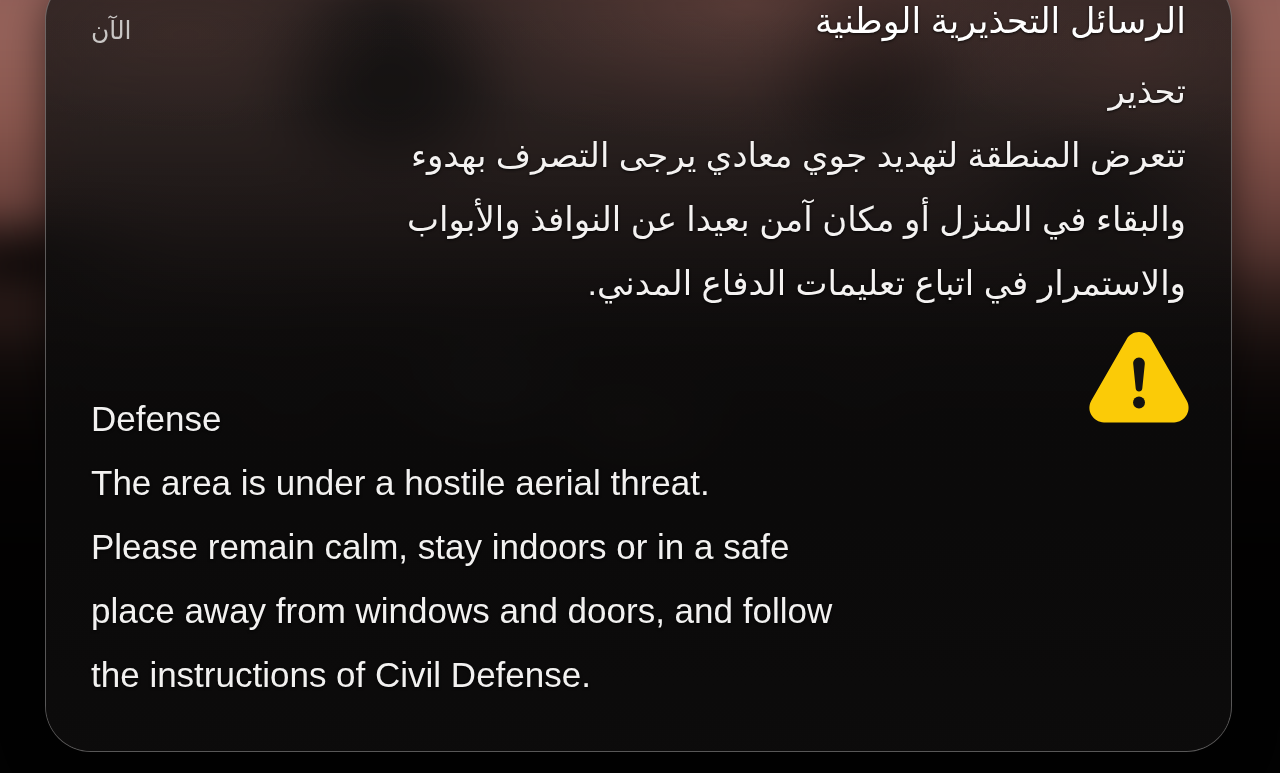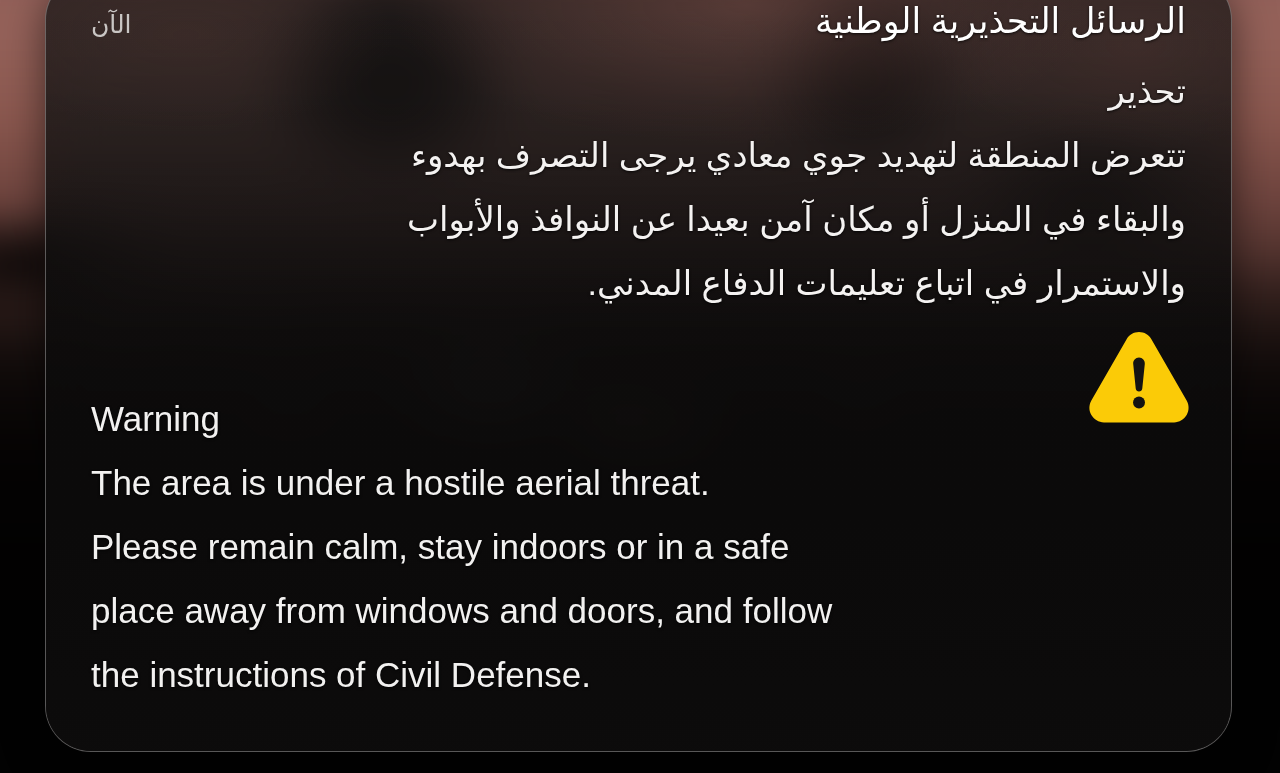--- a/index.html
+++ b/index.html
@@ -98,21 +98,21 @@
 
   
   .card-header {
     position: relative;
     height: 56px;
   }
 
   .timestamp {
     position: absolute;
     left: 0;
-    top: 9px;
+    top: 15px;
     font-size: 25px;
     color: #c9c6c4;
     letter-spacing: 0.2px;
     direction: rtl;
   }
 
   .card-title {
     position: absolute;
     right: 0;
     top: 0;
@@ -178,21 +178,21 @@
       </div>
 
       <div class="arabic-body">
         <span class="ar-line">تحذير</span>
         <span class="ar-line">تتعرض المنطقة لتهديد جوي معادي يرجى التصرف بهدوء</span>
         <span class="ar-line">والبقاء في المنزل أو مكان آمن بعيدا عن النوافذ والأبواب</span>
         <span class="ar-line">والاستمرار في اتباع تعليمات الدفاع المدني.</span>
       </div>
 
       <div class="english-body">
-        <span class="en-line">Warning</span>
+        <span class="en-line">Defense</span>
         <span class="en-line">The area is under a hostile aerial threat.</span>
         <span class="en-line">Please remain calm, stay indoors or in a safe</span>
         <span class="en-line">place away from windows and doors, and follow</span>
         <span class="en-line">the instructions of Civil Defense.</span>
       </div>
 
     </div>
 
     <div class="warning-icon">
       <svg viewBox="0 0 112 100" xmlns="http://www.w3.org/2000/svg">

